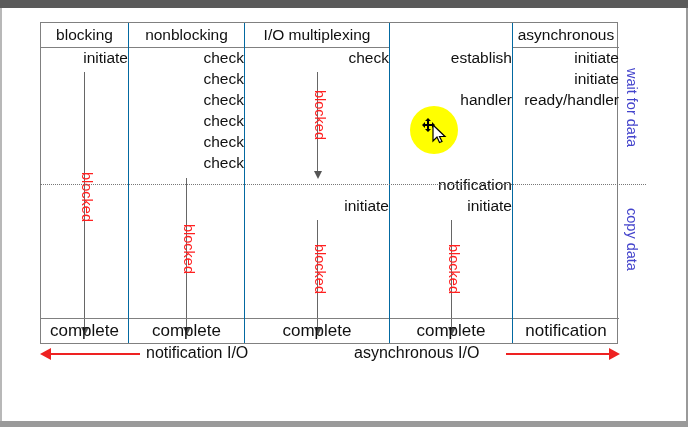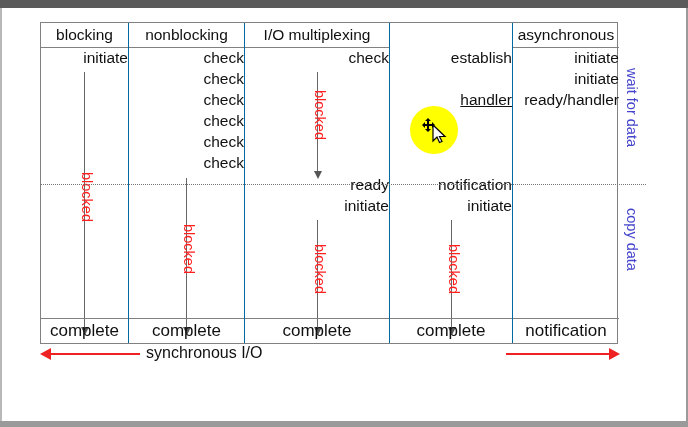--- a/index.html
+++ b/index.html
@@ -240,34 +240,33 @@
       </div>
 
       <div class="col" style="left:203px; width:145px;">
         <div class="col-head">I/O multiplexing</div>
         <div class="col-body">
           <div class="step" style="top:0px;">check</div>
 
           <div class="arrow" style="left:72px; top:24px; height:100px;"></div>
           <div class="blocked-label" style="left:83px; top:42px;">blocked</div>
 
-          <div class="step" style="top:127px;">ready</div>
           <div class="step" style="top:148px;">initiate</div>
 
           <div class="arrow" style="left:72px; top:172px; height:108px;"></div>
           <div class="blocked-label" style="left:83px; top:196px;">blocked</div>
 
           <div class="final-band">complete</div>
         </div>
       </div>
 
       <div class="col" style="left:348px; width:123px;">
         <div class="col-body">
           <div class="step" style="top:0px;">establish</div>
-          <div class="step" style="top:42px;text-decoration:underline;">handler</div>
+          <div class="step" style="top:42px;">handler</div>
 
           <div class="step" style="top:127px;">notification</div>
           <div class="step" style="top:148px;">initiate</div>
 
           <div class="arrow" style="left:61px; top:172px; height:108px;"></div>
           <div class="blocked-label" style="left:72px; top:196px;">blocked</div>
 
           <div class="final-band">complete</div>
         </div>
       </div>
@@ -285,22 +284,23 @@
 
     </div>
 
     <div id="phase-divider"></div>
 
     <div class="phase-label" style="left:638px; top:60px;">wait for data</div>
     <div class="phase-label" style="left:638px; top:200px;">copy data</div>
 
     <div class="legend-arrow-left" style="left:38px; top:340px;"></div>
     <div class="legend-line" style="left:49px; top:345px; width:89px;"></div>
-    <div class="legend-text" style="left:144px; top:336px;">synchronous I/O</div>
-
+    <div class="legend-text" style="left:144px; top:336px;">notification I/O</div>
+
+    <div class="legend-text" style="left:352px; top:336px;">asynchronous I/O</div>
     <div class="legend-line" style="left:504px; top:345px; width:103px;"></div>
     <div class="legend-arrow-right" style="left:607px; top:340px;"></div>
 
     <div id="cursor-highlight"></div>
     <div id="cursor-glyph">
       <svg width="26" height="26" viewBox="0 0 26 26">
 
         <g fill="#000000">
           <path d="M6 0 L9 3 L7 3 L7 7 L5 7 L5 3 L3 3 Z"></path>
           <path d="M6 14 L3 11 L5 11 L5 7 L7 7 L7 11 L9 11 Z"></path>

